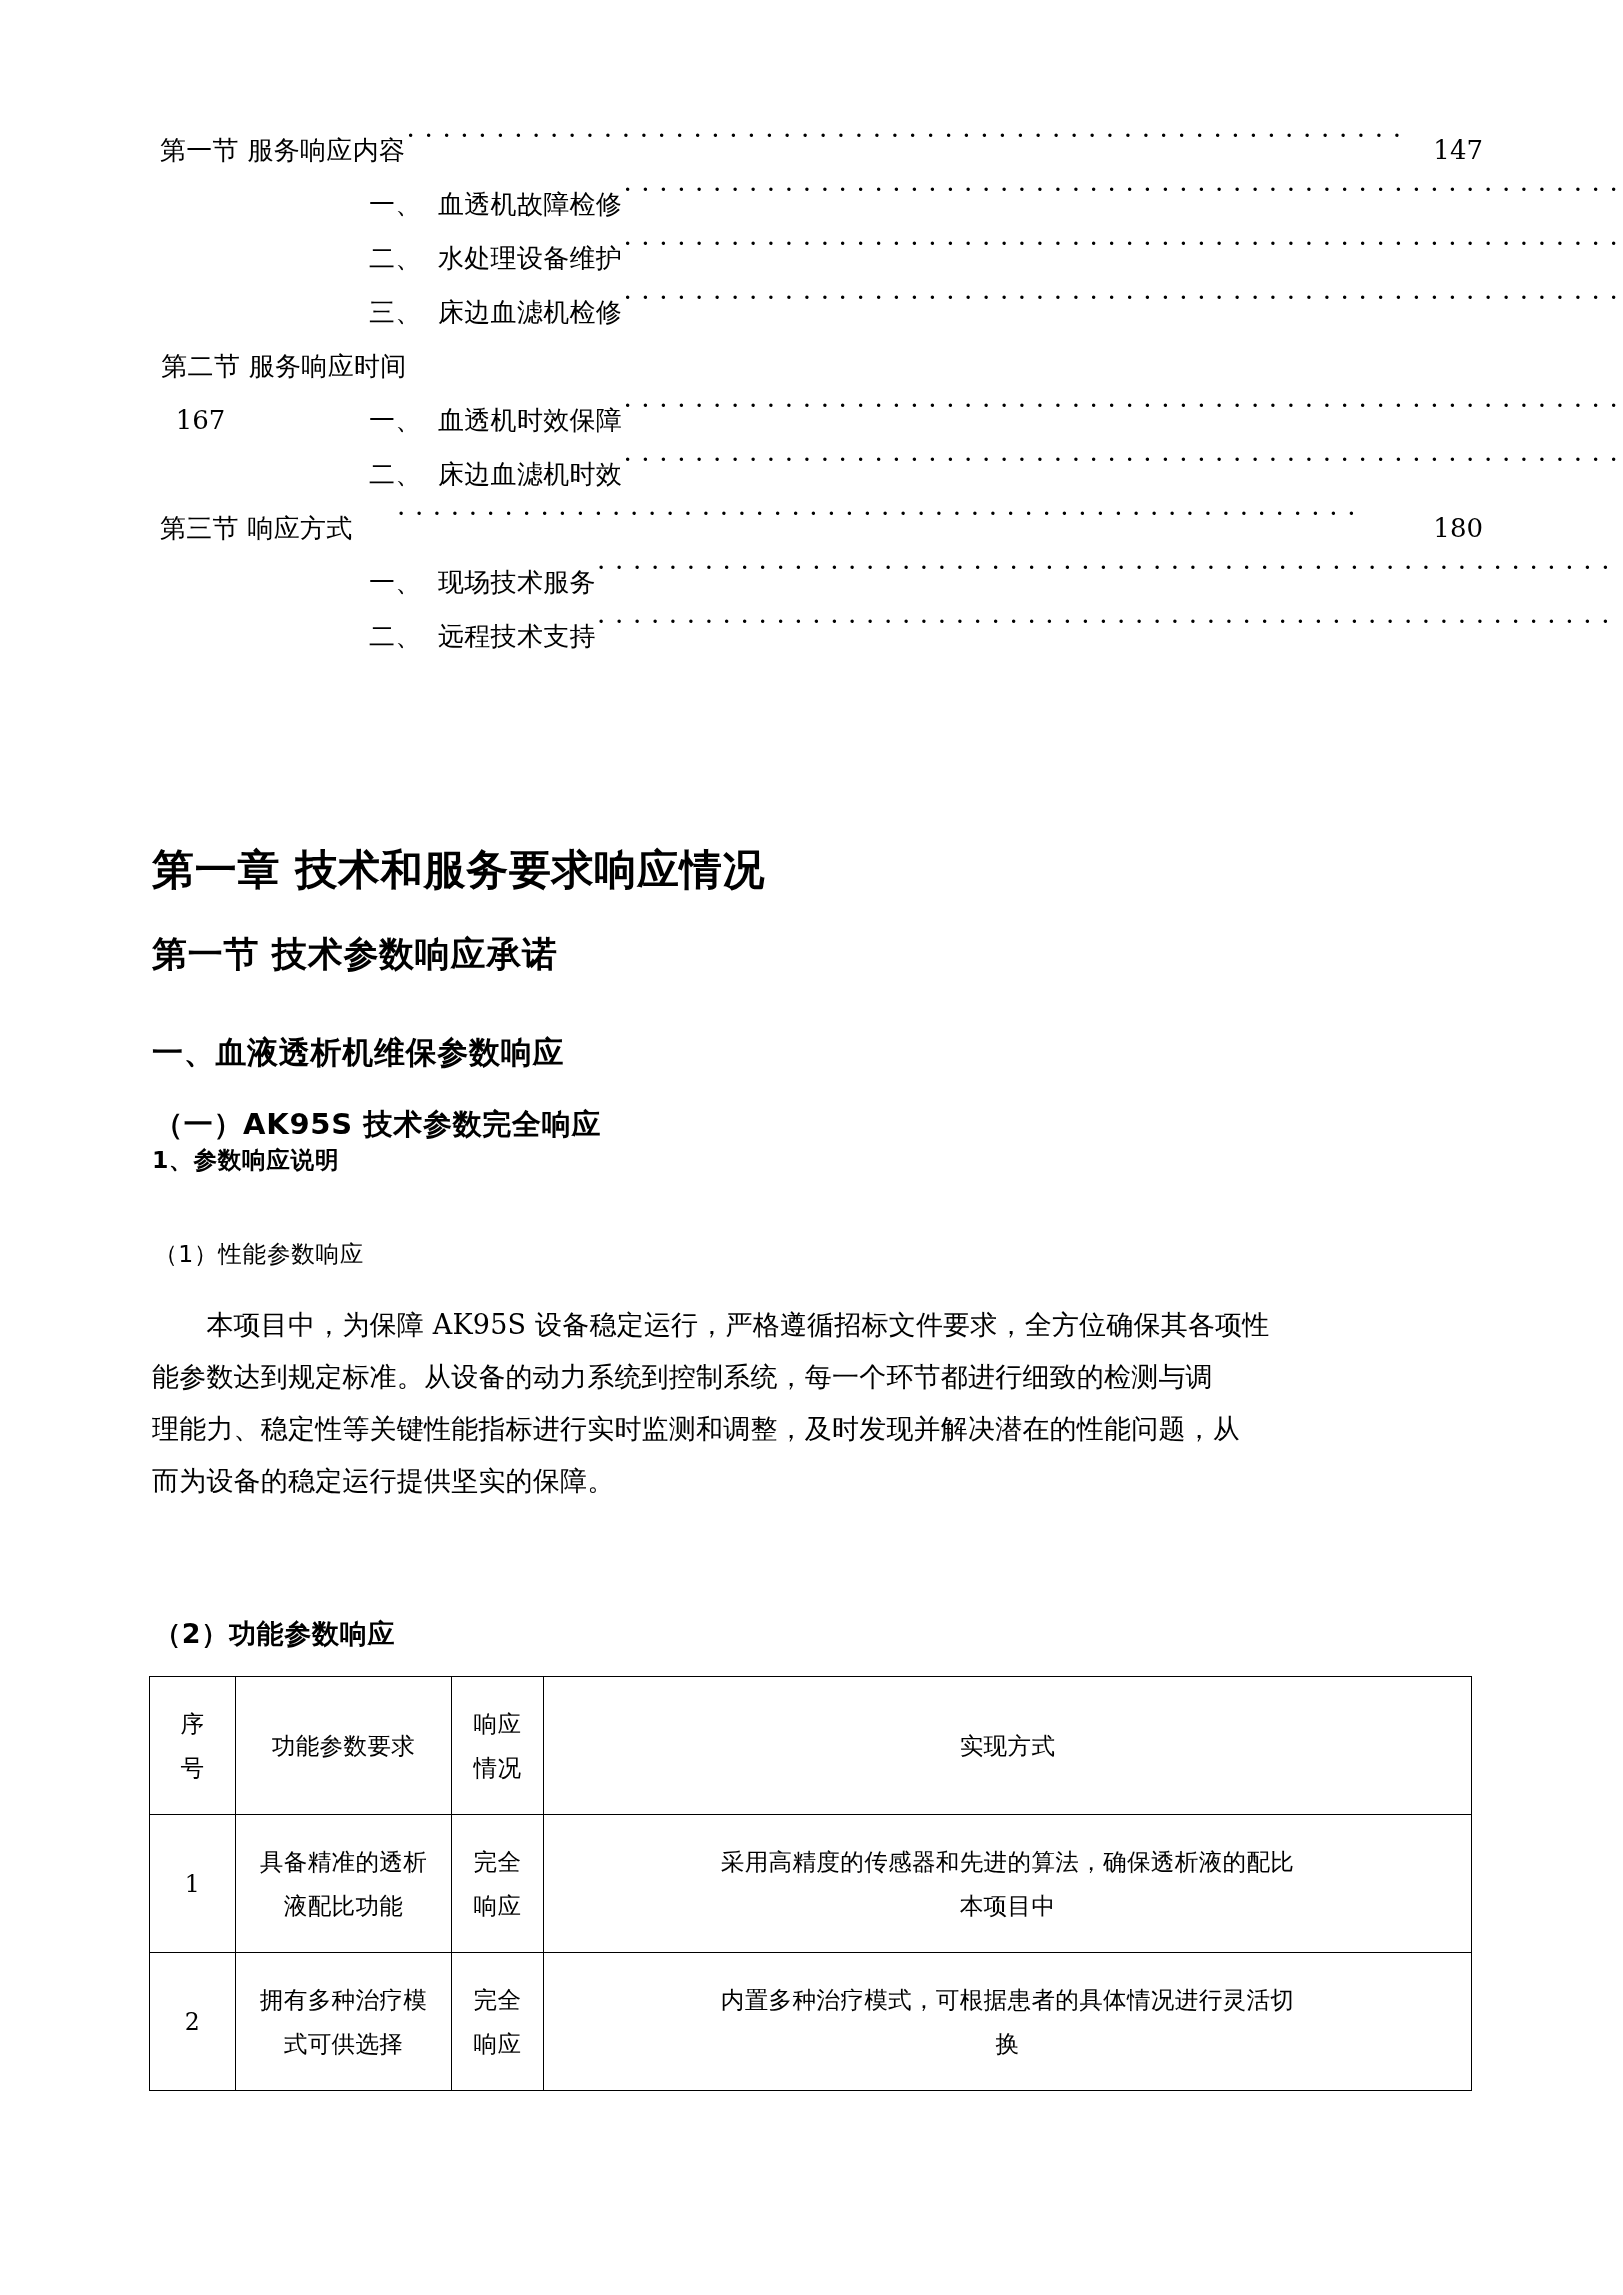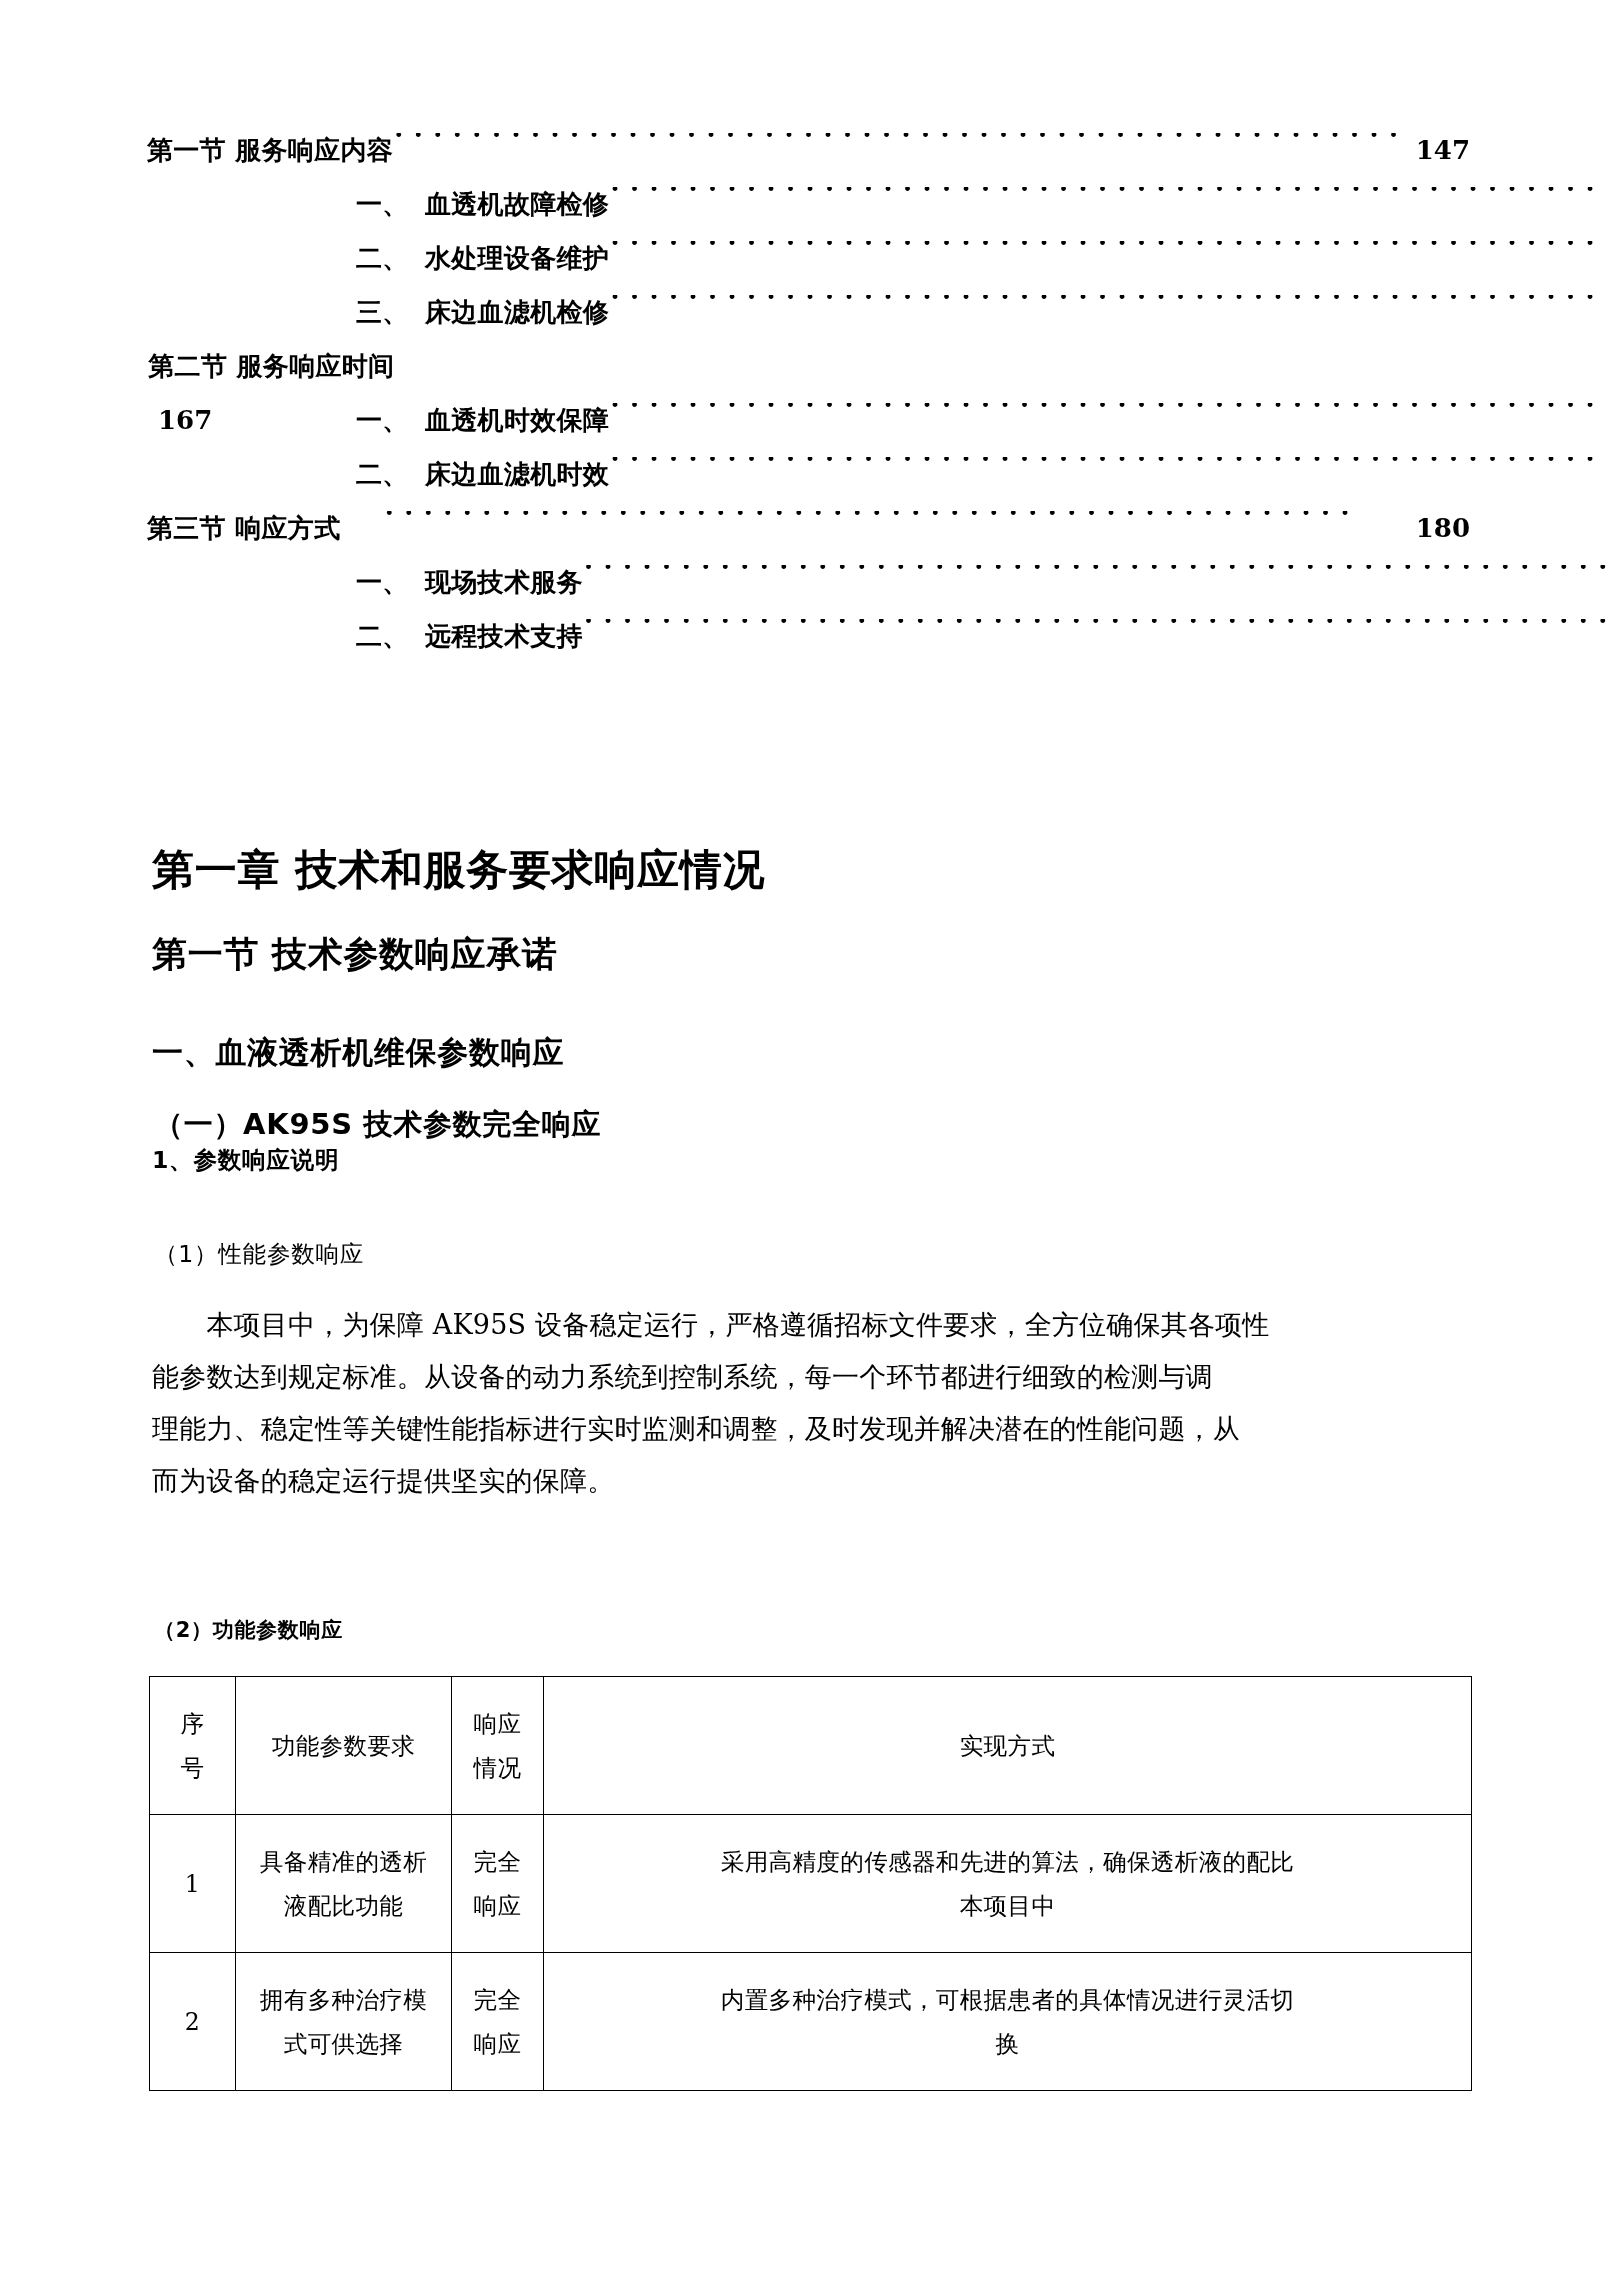--- a/index.html
+++ b/index.html
@@ -19,24 +19,23 @@
     position: relative;
     width: 1623px;
     height: 2295px;
     box-sizing: border-box;
     padding: 0;
   }
 
   
   .toc {
     position: absolute;
-    left: 147px;
+    left: 160px;
     top: 123px;
     width: 1323px;
-    font-weight: bold;
   }
   .toc-row {
     display: flex;
     align-items: baseline;
     width: 100%;
     height: 54px;
     font-size: 26px;
     line-height: 54px;
     white-space: nowrap;
   }
@@ -134,21 +133,21 @@
     font-size: 23.6px;
     letter-spacing: 0.7px;
     white-space: nowrap;
   }
   .h-sub5 {
     position: absolute;
     left: 154px;
     top: 1616px;
     font-family: "DejaVu Sans", "Liberation Sans", sans-serif;
     font-weight: bold;
-    font-size: 21px;
+    font-size: 27px;
     letter-spacing: 0.7px;
     white-space: nowrap;
   }
 
   
   .body-para {
     position: absolute;
     left: 152px;
     top: 1299px;
     width: 1322px;

